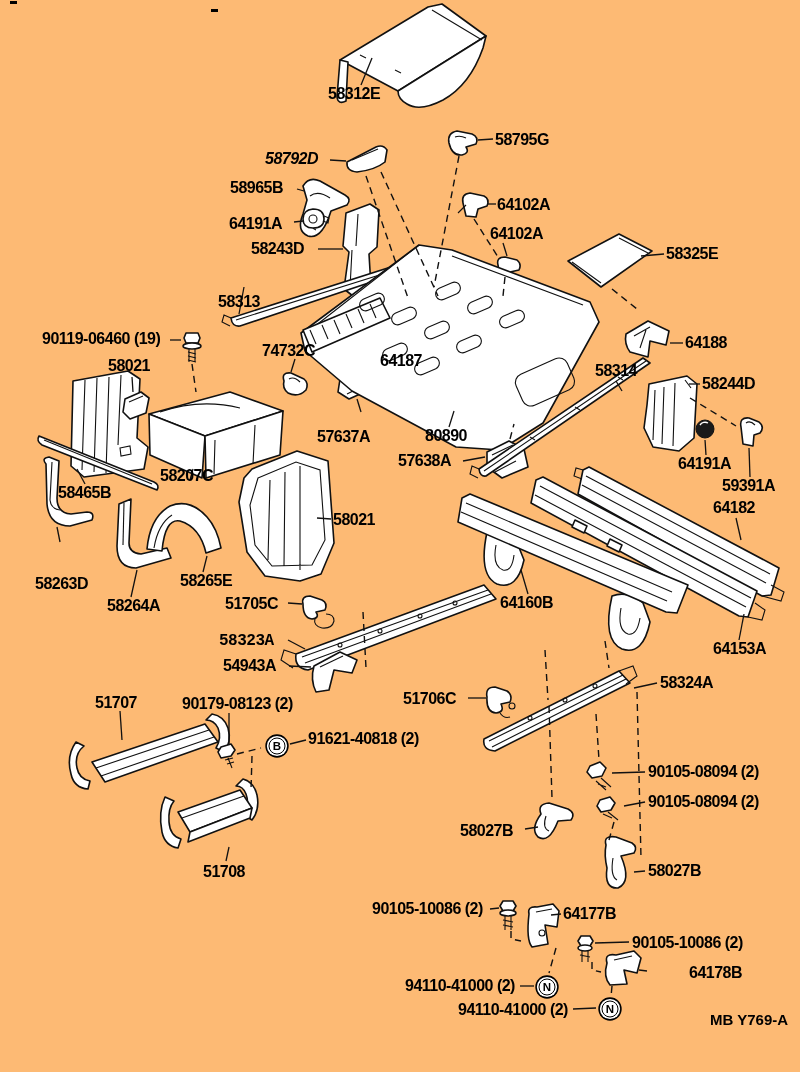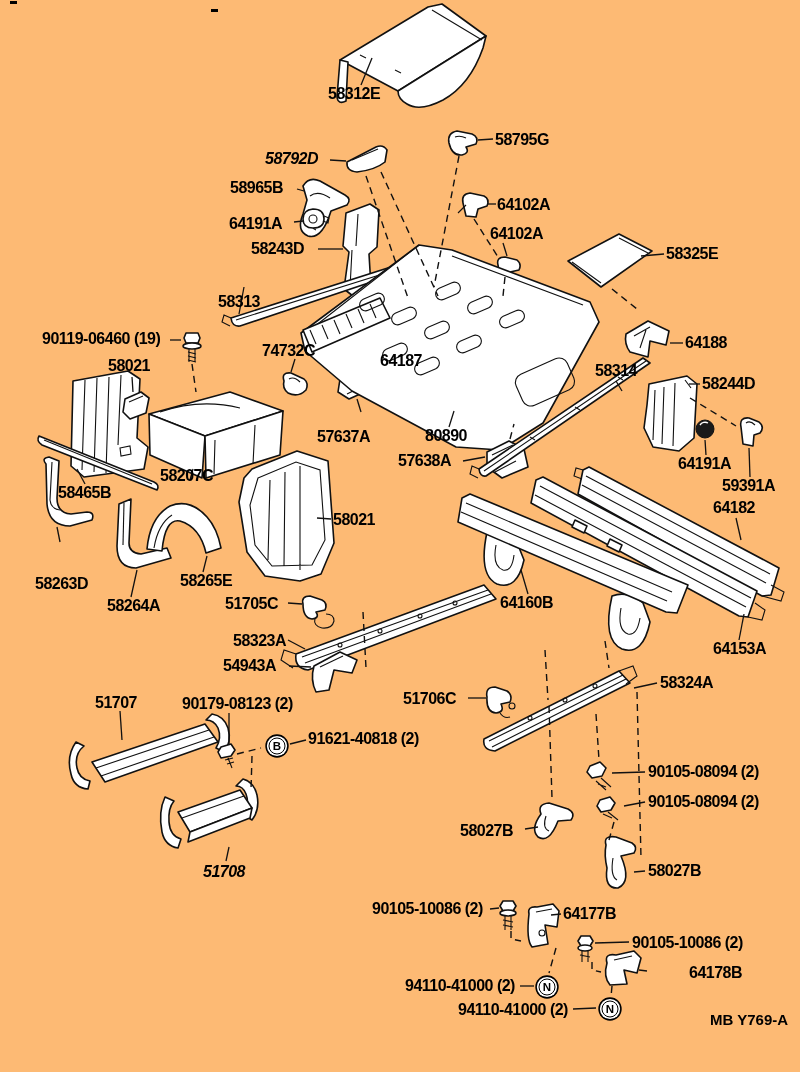--- a/index.html
+++ b/index.html
@@ -381,34 +381,34 @@
       <div class="part-label" style="left: 722px; top: 478px;">59391A</div>
       <div class="part-label" style="left: 160px; top: 468px;">58207C</div>
       <div class="part-label" style="left: 58px; top: 485px;">58465B</div>
       <div class="part-label" style="left: 713px; top: 500px;">64182</div>
       <div class="part-label" style="left: 333px; top: 512px;">58021</div>
       <div class="part-label" style="left: 35px; top: 543px; margin-top: 33px;">58263D</div>
       <div class="part-label" style="left: 180px; top: 573px;">58265E</div>
       <div class="part-label" style="left: 500px; top: 595px;">64160B</div>
       <div class="part-label" style="left: 225px; top: 596px;">51705C</div>
       <div class="part-label" style="left: 107px; top: 598px;">58264A</div>
-      <div class="part-label" style="left: 233px; top: 633px;">58323A</div>
+      <div class="part-label" style="left: 219px; top: 633px; font-family: Liberation Mono, monospace;">58323A</div>
       <div class="part-label" style="left: 713px; top: 641px;">64153A</div>
       <div class="part-label" style="left: 223px; top: 658px;">54943A</div>
       <div class="part-label" style="left: 660px; top: 675px;">58324A</div>
       <div class="part-label" style="left: 403px; top: 691px;">51706C</div>
       <div class="part-label" style="left: 95px; top: 695px;">51707</div>
       <div class="part-label" style="left: 182px; top: 696px;">90179-08123 (2)</div>
       <div class="part-label" style="left: 308px; top: 731px;">91621-40818 (2)</div>
       <div class="part-label circled" style="left: 277px; top: 746px;">B</div>
       <div class="part-label" style="left: 648px; top: 764px;">90105-08094 (2)</div>
       <div class="part-label" style="left: 648px; top: 794px;">90105-08094 (2)</div>
       <div class="part-label" style="left: 460px; top: 823px;">58027B</div>
       <div class="part-label" style="left: 648px; top: 863px;">58027B</div>
-      <div class="part-label" style="left: 203px; top: 864px; font-style: italic;">51708</div>
+      <div class="part-label" style="left: 203px; top: 864px;">51708</div>
       <div class="part-label" style="left: 372px; top: 901px;">90105-10086 (2)</div>
       <div class="part-label" style="left: 563px; top: 906px;">64177B</div>
       <div class="part-label" style="left: 632px; top: 935px;">90105-10086 (2)</div>
       <div class="part-label" style="left: 650px; top: 965px; margin-left: 39px;">64178B</div>
       <div class="part-label" style="left: 405px; top: 978px;">94110-41000 (2)</div>
       <div class="part-label circled" style="left: 547px; top: 987px;">N</div>
       <div class="part-label" style="left: 458px; top: 1002px;">94110-41000 (2)</div>
       <div class="part-label circled" style="left: 610px; top: 1009px;">N</div>
       <div class="part-label drawing-code" style="left: 710px; top: 1012px;">MB Y769-A</div>
     </div>

